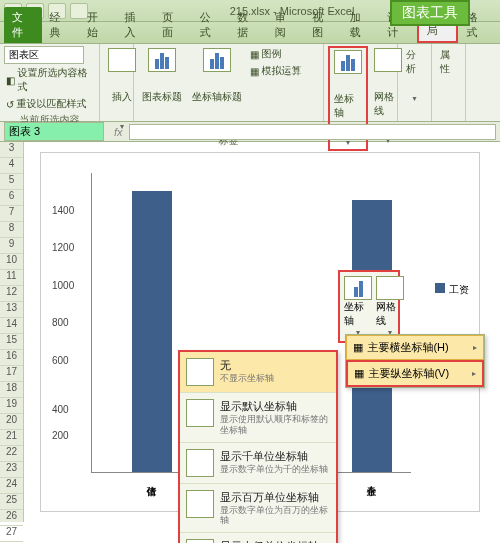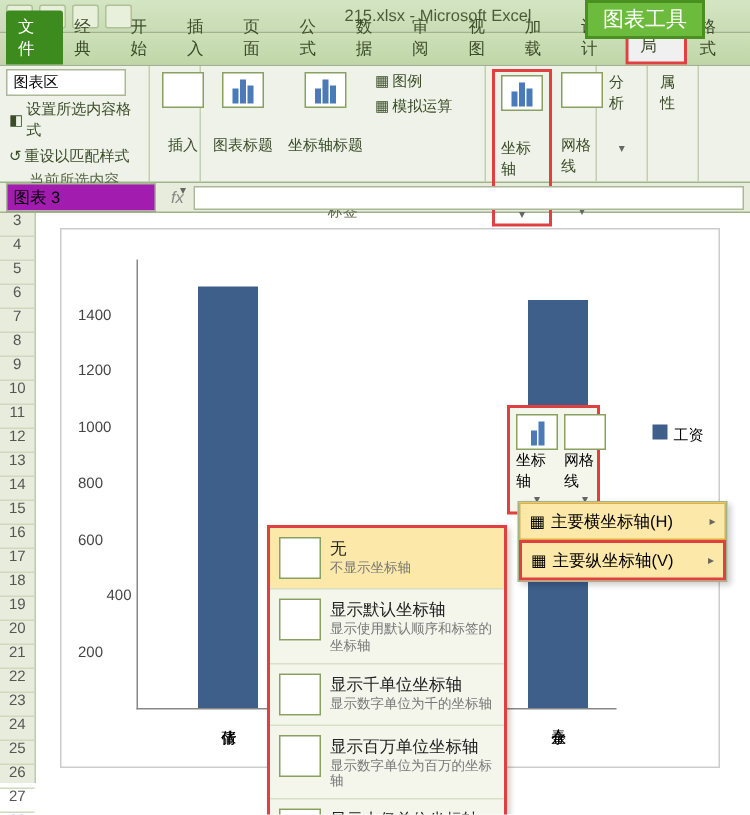--- a/index.html
+++ b/index.html
@@ -19,21 +19,21 @@
 .ribbon-group-content { flex: 1; display: flex; align-items: flex-start; gap: 2px; }
 .ribbon-group-label { text-align: center; font-size: 10px; color: #5a6848; padding: 1px 0; }
 .dropdown-sel { background: #fff; border: 1px solid #aab898; padding: 1px 4px; width: 80px; font-size: 10px; }
 .ribbon-small-btn { display: flex; align-items: center; gap: 2px; padding: 1px 2px; font-size: 10px; color: #3a4c28; }
 .ribbon-big-btn { display: flex; flex-direction: column; align-items: center; padding: 2px 4px; font-size: 10px; color: #3a4c28; gap: 18px; }
 .ribbon-big-btn.hl, .axis-btn { border: 2px solid #e04040; }
 .icon-box { width: 28px; height: 24px; background: #fff; border: 1px solid #88a060; display: flex; align-items: flex-end; justify-content: center; gap: 1px; padding: 2px; }
 .icon-box .bar { width: 4px; background: #4a7ab8; }
 .icon-box .b1 { height: 10px; } .icon-box .b2 { height: 16px; } .icon-box .b3 { height: 12px; }
 .namebox-row { background: #e8ecdc; height: 20px; display: flex; align-items: center; border-bottom: 1px solid #a0b48c; }
-.namebox { width: 100px; background: #a21caf; border: 1px solid #aab898; padding: 1px 4px; margin: 0 4px; font-size: 11px; }
+.namebox { width: 100px; background: #86efac; border: 1px solid #aab898; padding: 1px 4px; margin: 0 4px; font-size: 11px; }
 .fx { color: #888; padding: 0 6px; font-style: italic; }
 .formula-bar { flex: 1; background: #fff; border: 1px solid #aab898; height: 16px; margin-right: 4px; }
 .sheet { display: flex; height: 380px; position: relative; }
 .row-headers { width: 24px; background: #e8ecdc; border-right: 1px solid #c0c8b0; }
 .row-h { height: 16px; text-align: center; font-size: 10px; color: #555; border-bottom: 1px solid #d0d8c0; }
 .chart-area { position: absolute; left: 40px; top: 10px; width: 440px; height: 360px; background: #fff; border: 1px solid #ccc; }
 .chart-plot { position: absolute; left: 50px; top: 20px; width: 320px; height: 300px; border-left: 1px solid #888; border-bottom: 1px solid #888; }
 .ytick { position: absolute; left: -40px; font-size: 10px; color: #444; }
 .chart-bar { position: absolute; bottom: 0; width: 40px; background: #3d5f8a; }
 .xlabel { position: absolute; top: 305px; font-size: 10px; writing-mode: vertical-rl; }
@@ -209,21 +209,21 @@
       <div class="row-h">24</div>
       <div class="row-h">25</div>
       <div class="row-h">26</div>
       <div class="row-h">27</div>
       <div class="row-h">28</div>
     </div>
 
   <div class="chart-area">
     <div class="chart-plot" id="plot">
         <div class="ytick" style="top: 256.5px;">200</div>
-        <div class="ytick" style="top: 219px; margin-left: 19px;">400</div>
+        <div class="ytick" style="top: 231px;">400</div>
         <div class="ytick" style="top: 181.5px;">600</div>
         <div class="ytick" style="top: 144px;">800</div>
         <div class="ytick" style="top: 106.5px;">1000</div>
         <div class="ytick" style="top: 69px;">1200</div>
         <div class="ytick" style="top: 31.5px;">1400</div>
         <div class="chart-bar" style="left: 40px; height: 281.25px;"></div>
         <div class="xlabel" style="left: 52px;">张倩倩</div>
         <div class="chart-bar" style="left: 260px; height: 271.875px;"></div>
         <div class="xlabel" style="left: 272px;">金永春</div>
       </div>

